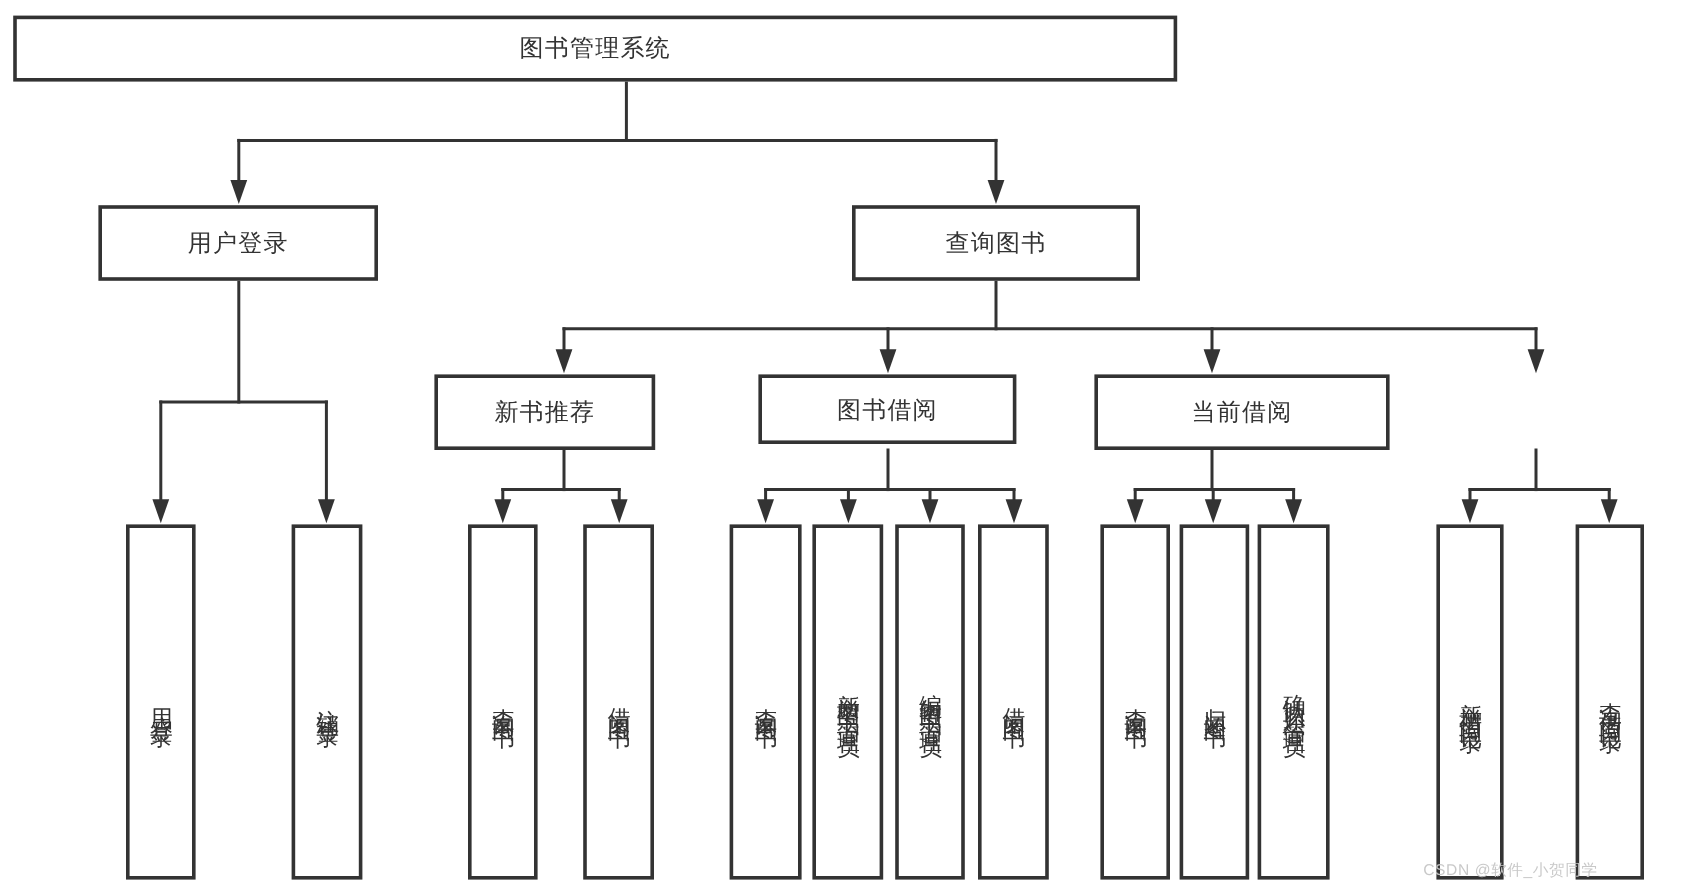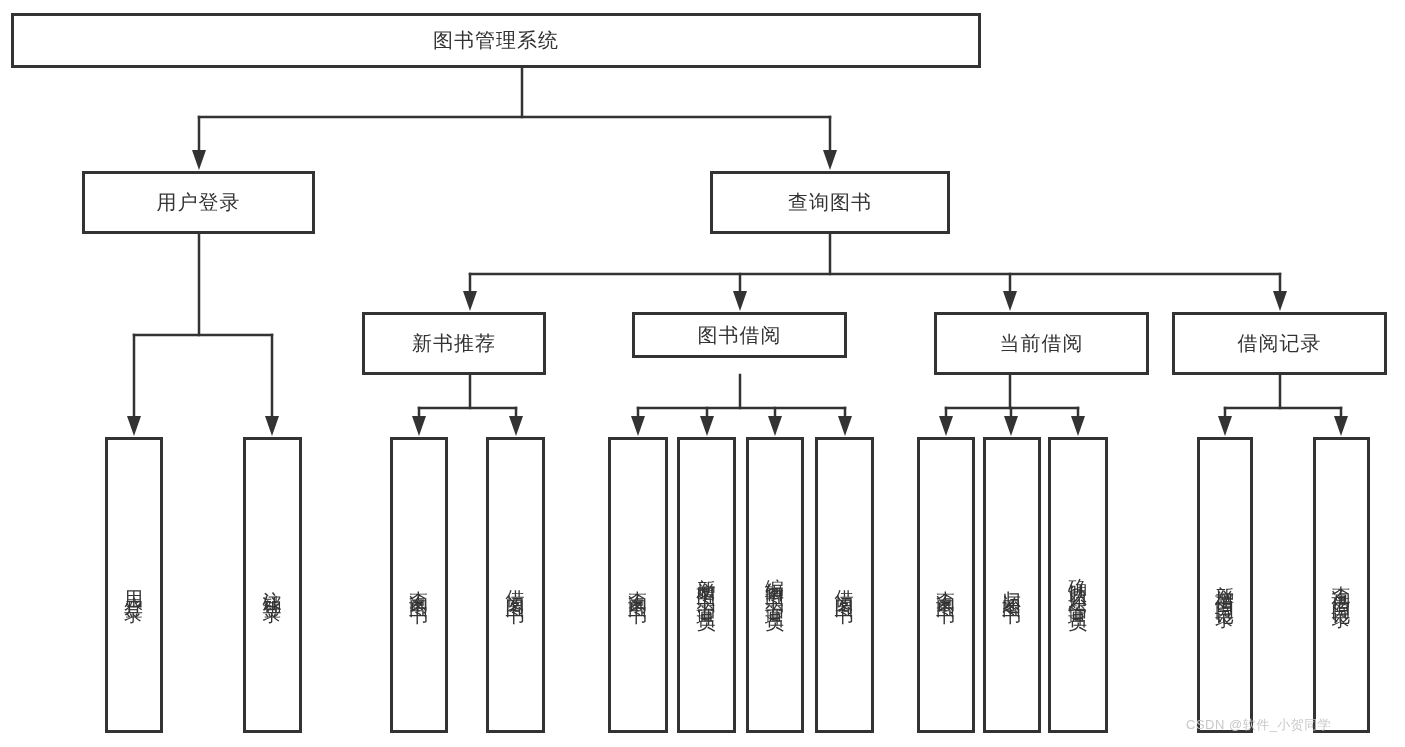--- a/index.html
+++ b/index.html
@@ -97,28 +97,25 @@
   <div class="box h" style="left:82px;top:171px;width:233px;height:63px">
     <span>用户登录</span>
   </div>
   <div class="box h" style="left:710px;top:171px;width:240px;height:63px">
     <span>查询图书</span>
   </div>
 
   <div class="box h" style="left:362px;top:312px;width:184px;height:63px">
     <span>新书推荐</span>
   </div>
-  <div class="box h" style="left:632px;top:312px;width:215px;height:46px">
+  <div class="box h" style="left:632px;top:312px;width:215px;height:58px">
     <span>图书借阅</span>
   </div>
-  <div class="box h" style="left:934px;top:312px;width:215px;height:63px">
+  <div class="box h" style="left:912px;top:312px;width:246px;height:63px">
     <span>当前借阅</span>
-  </div>
-  <div class="box h" style="left:1172px;top:312px;width:215px;height:63px">
-    <span>借阅记录</span>
   </div>
 
   <div class="box v" style="left:105px;top:437px;width:58px;height:296px">
     <span>用户登录</span>
   </div>
   <div class="box v" style="left:243px;top:437px;width:59px;height:296px">
     <span>注销登录</span>
   </div>
 
   <div class="box v" style="left:390px;top:437px;width:58px;height:296px">

